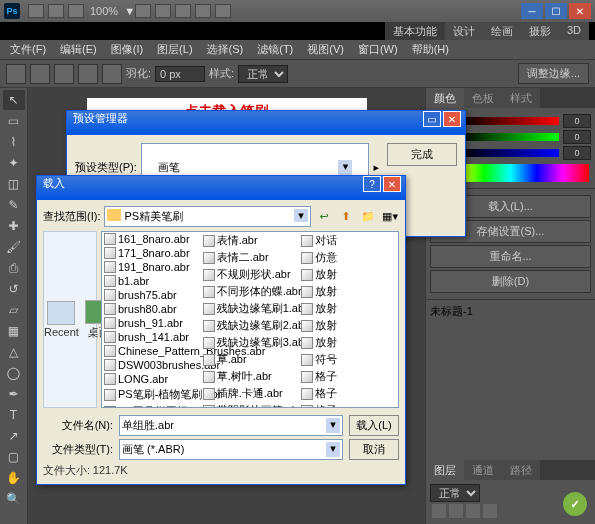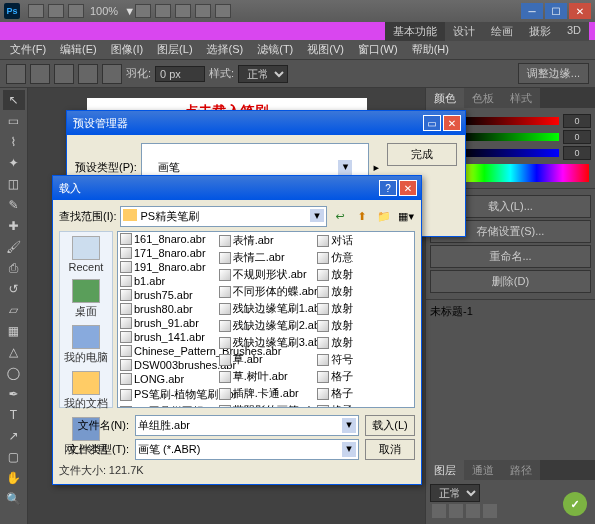--- a/index.html
+++ b/index.html
@@ -5,21 +5,21 @@
 *{box-sizing:border-box;margin:0;padding:0;font-family:"Microsoft YaHei",SimSun,Arial,sans-serif;font-size:11px}
 body{background:#535353;width:595px;height:524px;overflow:hidden;position:relative}
 .titlebar{height:22px;background:linear-gradient(#6a6a6a,#5a5a5a);display:flex;align-items:center;padding:0 4px;color:#ddd}
 .ps-logo{width:16px;height:16px;background:#001e36;color:#31a8ff;font-weight:bold;font-size:9px;display:flex;align-items:center;justify-content:center;border-radius:2px;margin-right:8px}
 .tb-group{display:flex;gap:4px;align-items:center}
 .tb-ico{width:16px;height:14px;background:#777;border:1px solid #444}
 .zoom{margin:0 6px;color:#ccc}
 .win-btns{margin-left:auto;display:flex;gap:2px}
 .win-btn{width:22px;height:16px;display:flex;align-items:center;justify-content:center;font-size:10px;color:#fff}
 .wb-min{background:#3d6db5}.wb-max{background:#3d6db5}.wb-close{background:#c94f3f}
-.topbar{height:18px;background:#d946ef;display:flex;align-items:center;padding:0 6px;color:#ddd}
+.topbar{height:18px;background:#000000;display:flex;padding:0 6px;color:#ddd}
 .workspace-tab{background:#494949;padding:2px 8px;margin-left:auto;color:#ccc}
 .workspace-tab.active{background:#3a3a3a}
 .menubar{height:20px;background:#535353;display:flex;align-items:center;padding:0 4px;gap:2px;color:#ddd;border-bottom:1px solid #3a3a3a}
 .menu-item{padding:2px 6px;cursor:default}
 .optbar{height:28px;background:#535353;display:flex;align-items:center;padding:0 6px;gap:4px;border-bottom:1px solid #3a3a3a;color:#ccc}
 .opt-ico{width:20px;height:20px;background:#666;border:1px solid #333}
 .opt-sel{background:#3a3a3a;border:1px solid #222;padding:1px 4px;color:#ccc;width:50px}
 .opt-btn{background:#5a5a5a;border:1px solid #333;padding:2px 8px;color:#ccc}
 .main{display:flex;height:436px}
 .toolbox{width:28px;background:#535353;border-right:1px solid #3a3a3a;display:flex;flex-direction:column;align-items:center;padding-top:2px;gap:1px}
@@ -46,44 +46,44 @@
 .panel-sec{border-top:1px solid #3a3a3a;padding:4px}
 .sec-btn{display:block;width:100%;background:#5a5a5a;border:1px solid #333;padding:3px;color:#ccc;margin:2px 0;text-align:center}
 .lower-panel{display:flex;height:20px;background:#3a3a3a;margin-top:auto}
 .layer-area{padding:4px;color:#999}
 .layer-sel{background:#3a3a3a;border:1px solid #222;padding:1px 4px;color:#ccc;width:50px}
 .layer-icons{display:flex;gap:3px;padding:2px}
 .li{width:14px;height:14px;background:#666}
 
 
 .dlg-preset{position:absolute;left:66px;top:110px;width:400px;background:#ece9d8;border:1px solid #0054e3;box-shadow:2px 2px 6px rgba(0,0,0,.4);z-index:5}
-.dlg-title{height:24px;background:linear-gradient(#3b77d8,#0054e3);color:#fff;display:flex;align-items:center;padding:0 4px;font-size:12px}
+.dlg-title{height:24px;background:linear-gradient(#3b77d8,#0054e3);color:#fff;display:flex;padding:0 4px;font-size:12px}
 .dlg-title-text{flex:1;padding-left:2px}
 .dlg-close{width:18px;height:16px;background:#e35843;color:#fff;display:flex;align-items:center;justify-content:center;font-size:10px;border:1px solid #fff}
 .dlg-help{width:18px;height:16px;background:#2f6ad0;color:#fff;display:flex;align-items:center;justify-content:center;font-size:10px;border:1px solid #fff;margin-right:2px}
 .dlg-body{padding:8px;display:flex;gap:8px}
 .dlg-left{flex:1}
 .dlg-row{display:flex;align-items:center;gap:4px;margin-bottom:6px}
 .dlg-combo{flex:1;background:#fff;border:1px solid #7f9db9;padding:16px;display:flex;justify-content:space-between}
 .dlg-arrow{width:14px;background:#c8d5ee;text-align:center}
 .brush-strip{height:30px;background:#fff;border:1px solid #7f9db9;display:flex;align-items:center;padding:2px;gap:2px;overflow:hidden}
 .brush{width:22px;height:22px;display:flex;align-items:center;justify-content:center}
 .bdot{border-radius:50%;background:#000}
 .dlg-right{width:70px;display:flex;flex-direction:column;gap:4px}
 .dlg-btn{background:#ece9d8;border:1px solid #888;padding:3px;text-align:center}
 
 
-.dlg-load{position:absolute;left:52px;top:175px;width:370px;height:310px;background:#ece9d8;border:1px solid #0054e3;box-shadow:2px 2px 6px rgba(0,0,0,.4);z-index:10}
+.dlg-load{position:absolute;left:36px;top:175px;width:370px;height:310px;background:#ece9d8;border:1px solid #0054e3;box-shadow:2px 2px 6px rgba(0,0,0,.4);z-index:10}
 .load-body{padding:6px;height:calc(100% - 24px);display:flex;flex-direction:column}
 .load-top{display:flex;align-items:center;gap:4px;margin-bottom:4px}
 .load-combo{flex:1;background:#fff;border:1px solid #7f9db9;padding:2px;display:flex;align-items:flex-start;gap:3px}
 .folder-ico{width:14px;height:12px;background:#fc6}
 .nav-ico{width:18px;height:18px;display:flex;align-items:center;justify-content:center;font-size:11px}
 .load-main{flex:1;display:flex;gap:4px;min-height:0}
-.places{width:54px;background:#eef3fa;border:1px solid #bcd;display:flex;flex-direction:column;align-items:center;padding:4px 0;gap:6px}
+.places{width:54px;background:#eef3fa;border:1px solid #bcd;display:flex;flex-direction:row;align-items:center;padding:4px 0;gap:6px}
 .place{display:flex;flex-direction:column;align-items:center;gap:1px;font-size:9px;color:#333}
 .place-ico{width:28px;height:24px;background:#ddd;border:1px solid #aaa}
 .pi-recent{background:#cde}
 .pi-desktop{background:#5a9e5a}
 .pi-docs{background:#fc6}
 .pi-computer{background:#8ad}
 .pi-network{background:#79c}
 .filelist{flex:1;background:#fff;border:1px solid #7f9db9;overflow:auto;display:flex}
 .filecol{flex:1;min-width:0}
 .fileitem{display:flex;align-items:center;gap:2px;padding:1px 2px;font-size:10px;white-space:nowrap}

